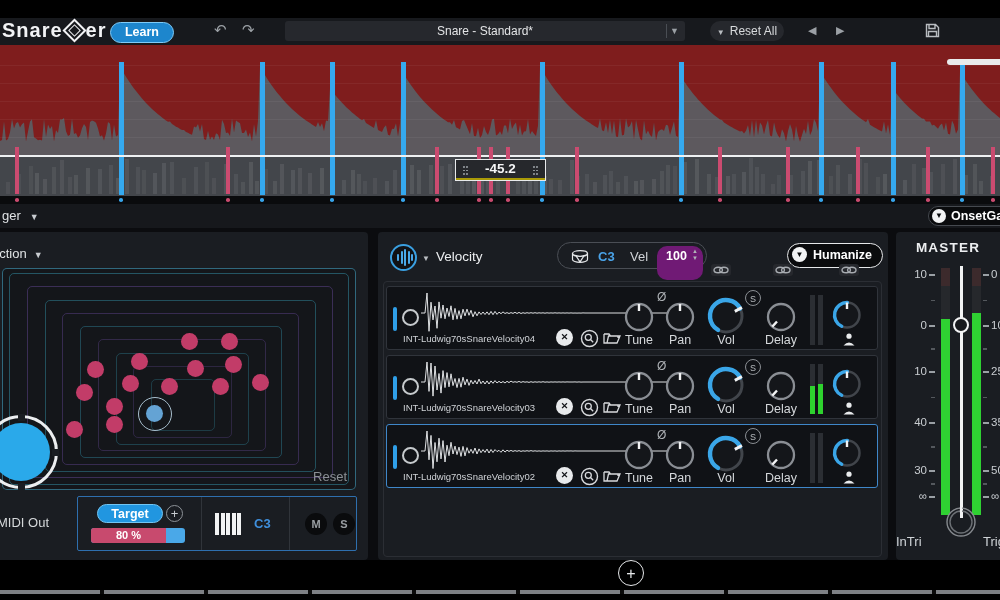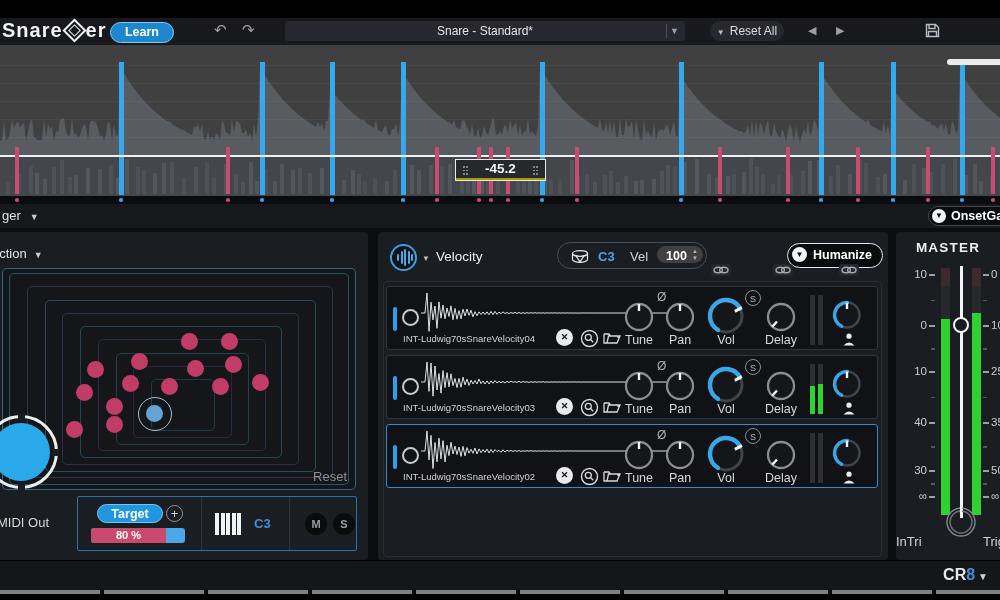--- a/index.html
+++ b/index.html
@@ -14,21 +14,21 @@
              color:#fff;font-size:12.5px;font-weight:bold;text-align:center;line-height:19px;}
   .tb-ic{position:absolute;top:3px;color:#9ba0a5;font-size:15px;}
   #preset-box{position:absolute;left:285px;top:3px;width:400px;height:20px;background:#26282d;border-radius:3px;
               font-size:12px;color:#e3e4e6;text-align:center;line-height:20px;}
   #preset-caret{position:absolute;right:6px;top:0;color:#9ba0a5;font-size:9px;line-height:20px;}
   #preset-div{position:absolute;right:18px;top:3px;bottom:3px;width:1px;background:#4a4e54;}
   #loadall{position:absolute;left:710px;top:3px;width:74px;height:20px;background:#26282d;border-radius:10px;
            font-size:12px;color:#d8dadc;text-align:center;line-height:20px;}
   #loadall .c{font-size:8px;color:#b9bdc1;margin-right:5px;}
   
-  #wave{position:absolute;left:0;top:45px;width:1000px;height:151px;background:#404040;overflow:hidden;}
+  #wave{position:absolute;left:0;top:45px;width:1000px;height:151px;background:#7f1d1d;overflow:hidden;}
   #strip{position:absolute;left:0;top:111px;width:1000px;height:40px;background:#43464b;}
   #thresh{position:absolute;left:0;top:110px;width:1000px;height:1.6px;background:#eef0f2;z-index:4;}
   .hitline{position:absolute;width:4.5px;top:17px;height:133px;background:#35a9ef;z-index:3;}
   .pinktick{position:absolute;width:4px;top:102px;height:47px;background:#cb4b70;z-index:5;}
   .graytick{position:absolute;background:rgba(255,255,255,0.10);bottom:2px;width:4px;}
   #tooltip{position:absolute;left:455px;top:114px;width:91px;height:22px;background:#26282c;border:1.5px solid #e8eaec;
            z-index:8;box-sizing:border-box;}
   #tooltip .val{position:absolute;left:0;right:0;top:1px;text-align:center;font-size:13.5px;font-weight:bold;color:#f4f5f6;}
   #tooltip .yl{position:absolute;left:0;right:0;bottom:0;height:2px;background:#a99a08;}
   .gripdots{position:absolute;top:6px;width:5px;height:9px;}
@@ -80,21 +80,21 @@
          font-size:11px;font-weight:bold;text-align:center;line-height:22px;}
   
   #vel-icon{position:absolute;left:12px;top:12px;width:27px;height:27px;border:2px solid #3a9fe0;border-radius:50%;
             background:#101216;box-sizing:border-box;}
   #vel-icon i{position:absolute;bottom:0;top:0;margin:auto;width:2px;background:#4aa8e8;border-radius:1px;}
   #vel-caret{position:absolute;left:44px;top:22px;font-size:8px;color:#b9bdc1;}
   #vel-title{position:absolute;left:58px;top:17px;font-size:13.5px;color:#eceef0;}
   #note-pill{position:absolute;left:179px;top:10px;width:150px;height:27px;border:1px solid #4a4e55;border-radius:14px;box-sizing:border-box;}
   #note-pill .note{position:absolute;left:40px;top:6px;font-size:13px;font-weight:bold;color:#4aa3e8;}
   #note-pill .vel{position:absolute;left:72px;top:6px;font-size:13px;color:#d0d3d7;}
-  #note-pill .valbox{position:absolute;left:99px;top:3px;width:46px;height:17px;background:#404040;border-radius:10px;}
+  #note-pill .valbox{position:absolute;left:99px;top:3px;width:46px;height:34px;background:#701a75;border-radius:10px;}
   #note-pill .valbox b{position:absolute;left:9px;top:3px;font-size:12.5px;color:#fff;}
   #note-pill .stepper{position:absolute;right:5px;top:2px;font-size:6px;line-height:7px;color:#b0b4b8;text-align:center;}
   #humanize-pill{position:absolute;left:409px;top:11px;width:96px;height:25px;background:#0a0b0d;border:1.5px solid #e6e8ea;
                  border-radius:13px;box-sizing:border-box;}
   #humanize-pill .circ{position:absolute;left:4px;top:3px;width:15px;height:15px;background:#f2f3f4;border-radius:50%;
                        color:#0a0b0d;font-size:8px;text-align:center;line-height:15px;}
   #humanize-pill .t{position:absolute;left:25px;top:4px;font-size:12.5px;font-weight:bold;color:#fff;}
   .chainic{position:absolute;top:32px;width:20px;height:12px;background:#26282d;border-radius:3px;}
   #rowsbox{position:absolute;left:5px;top:49px;width:499px;height:276px;border:1px solid #2b2e34;border-radius:4px;box-sizing:border-box;}
   .srow{position:absolute;left:2px;width:492px;height:64px;background:#101216;border:1px solid #30343b;border-radius:3px;box-sizing:border-box;}
@@ -695,19 +695,14 @@
       <svg width="36" height="36" viewBox="0 0 36 36" style="position:absolute;left:47px;top:272px;">
         <circle cx="18" cy="18" r="14" fill="none" stroke="#85898e" stroke-width="1.4"></circle>
         <circle cx="18" cy="18" r="11" fill="none" stroke="#6d7176" stroke-width="1.4"></circle>
         <line x1="18" y1="3" x2="18" y2="9" stroke="#f2f3f4" stroke-width="2.2"></line>
       </svg>
       <div id="src-label">InTri</div>
       <div id="trg-label">Trig</div>
     </div>
   </div>
 
-  <div id="footer">
-    <div id="brand">
-      <span>CR</span><span class="b8">8</span><span class="c">▼</span>
-    </div>
-  </div>
   <div id="bottomstrip"></div>
 </div>
 
 </body></html>

